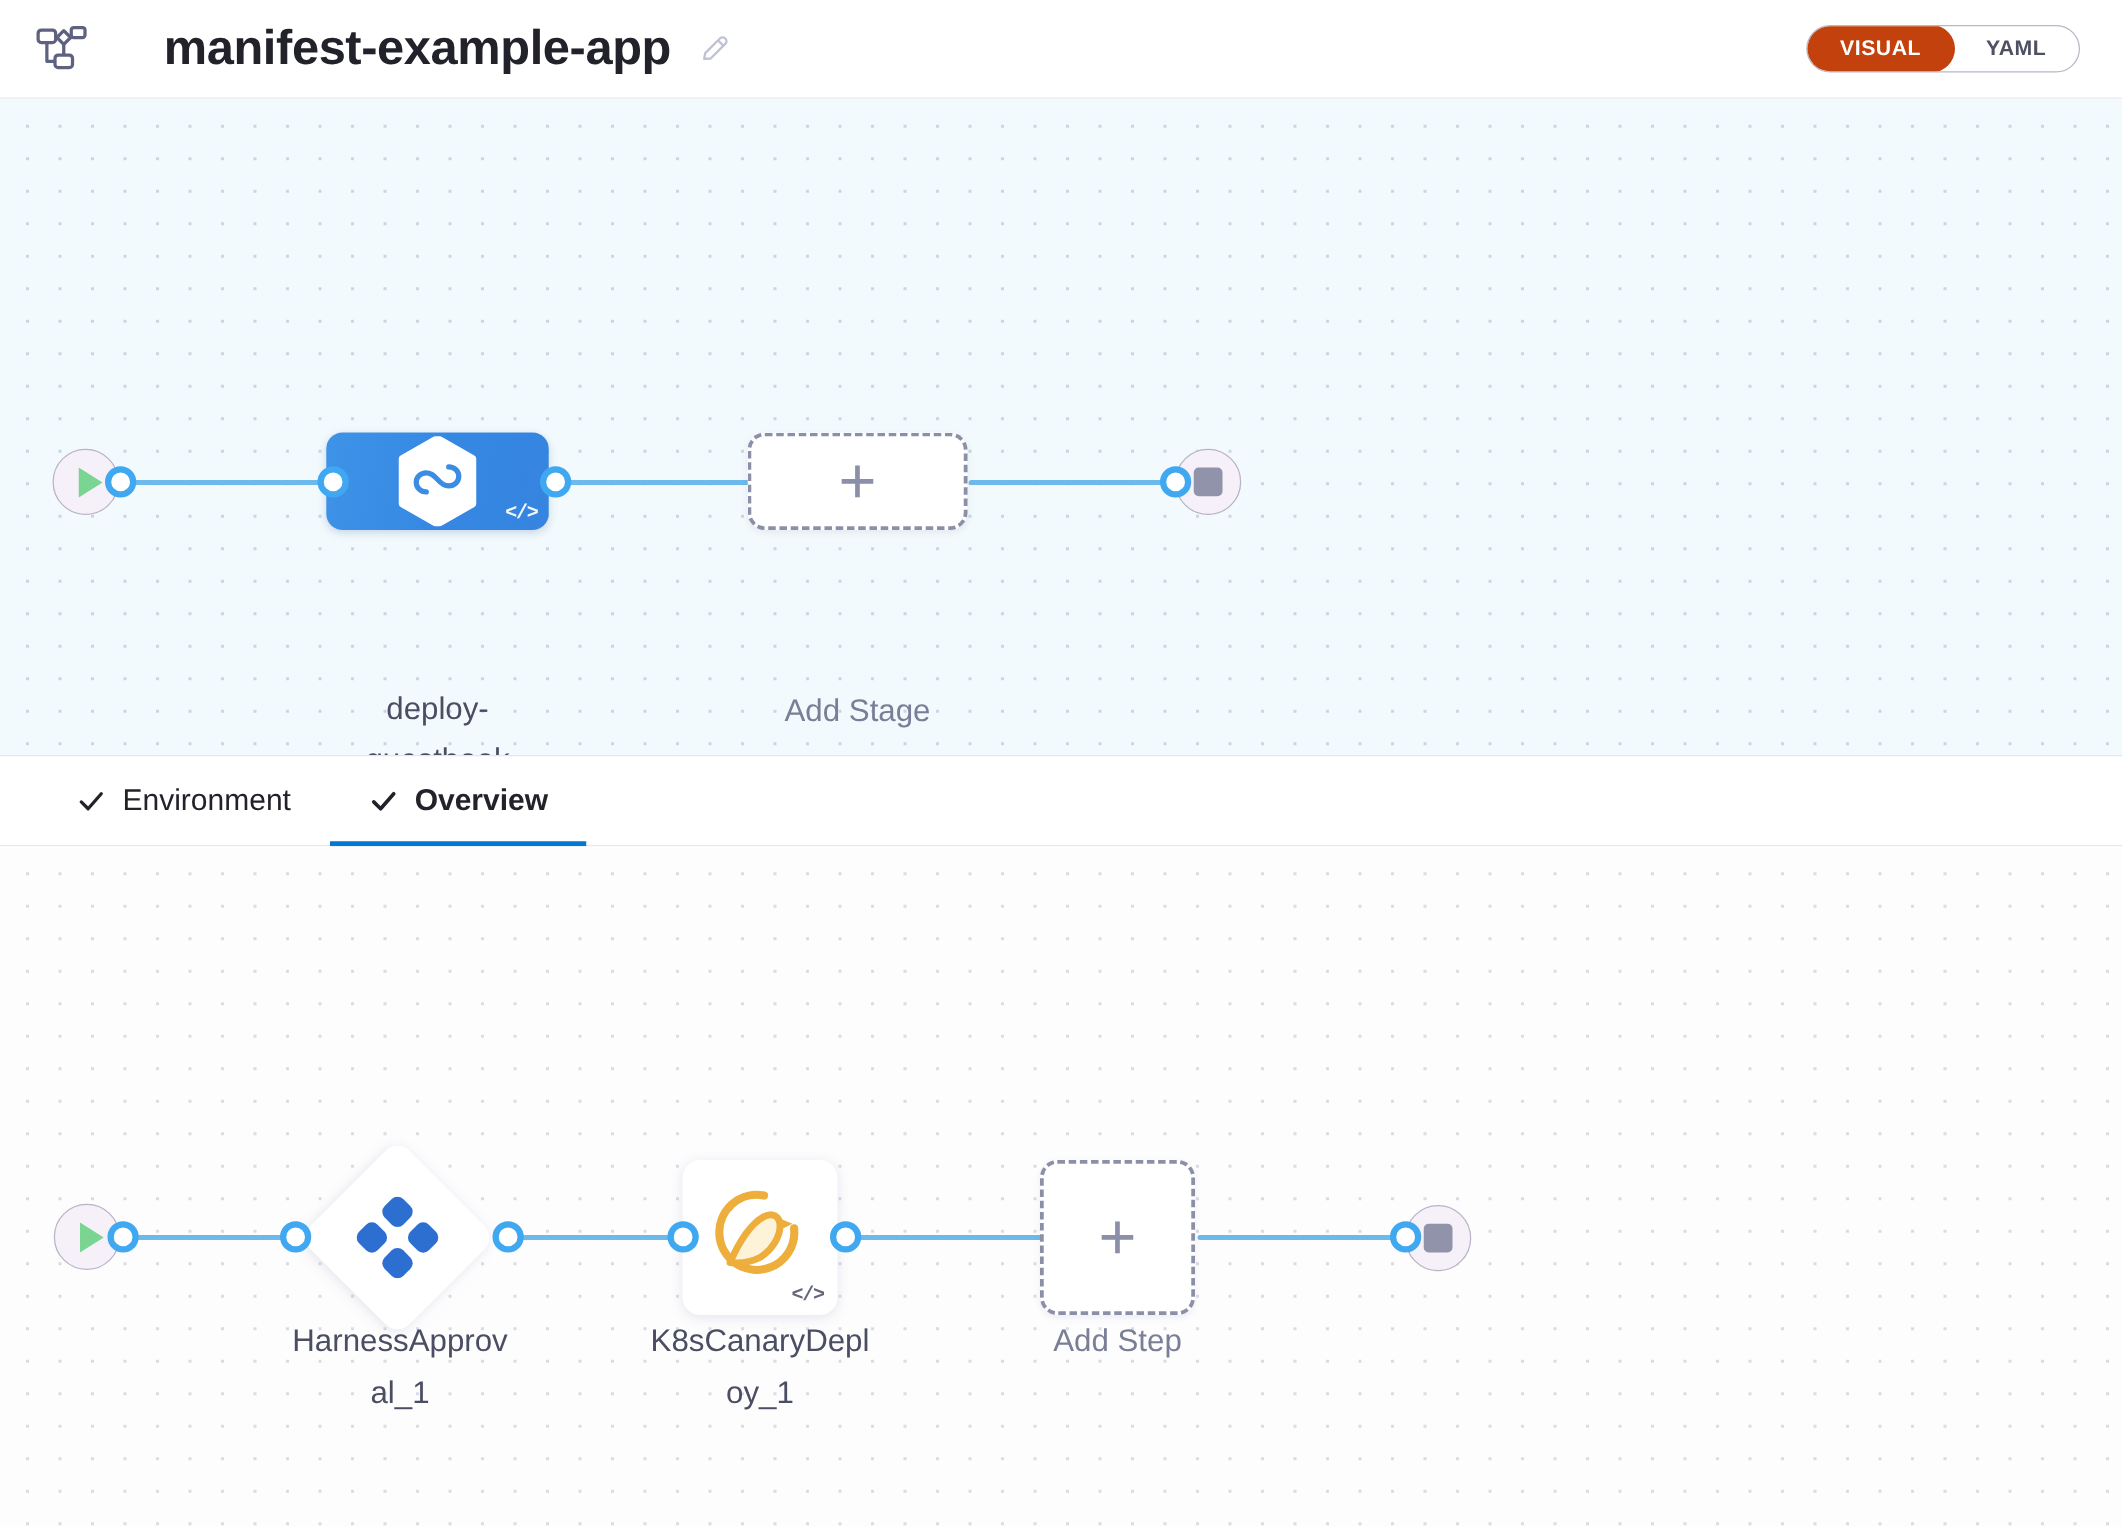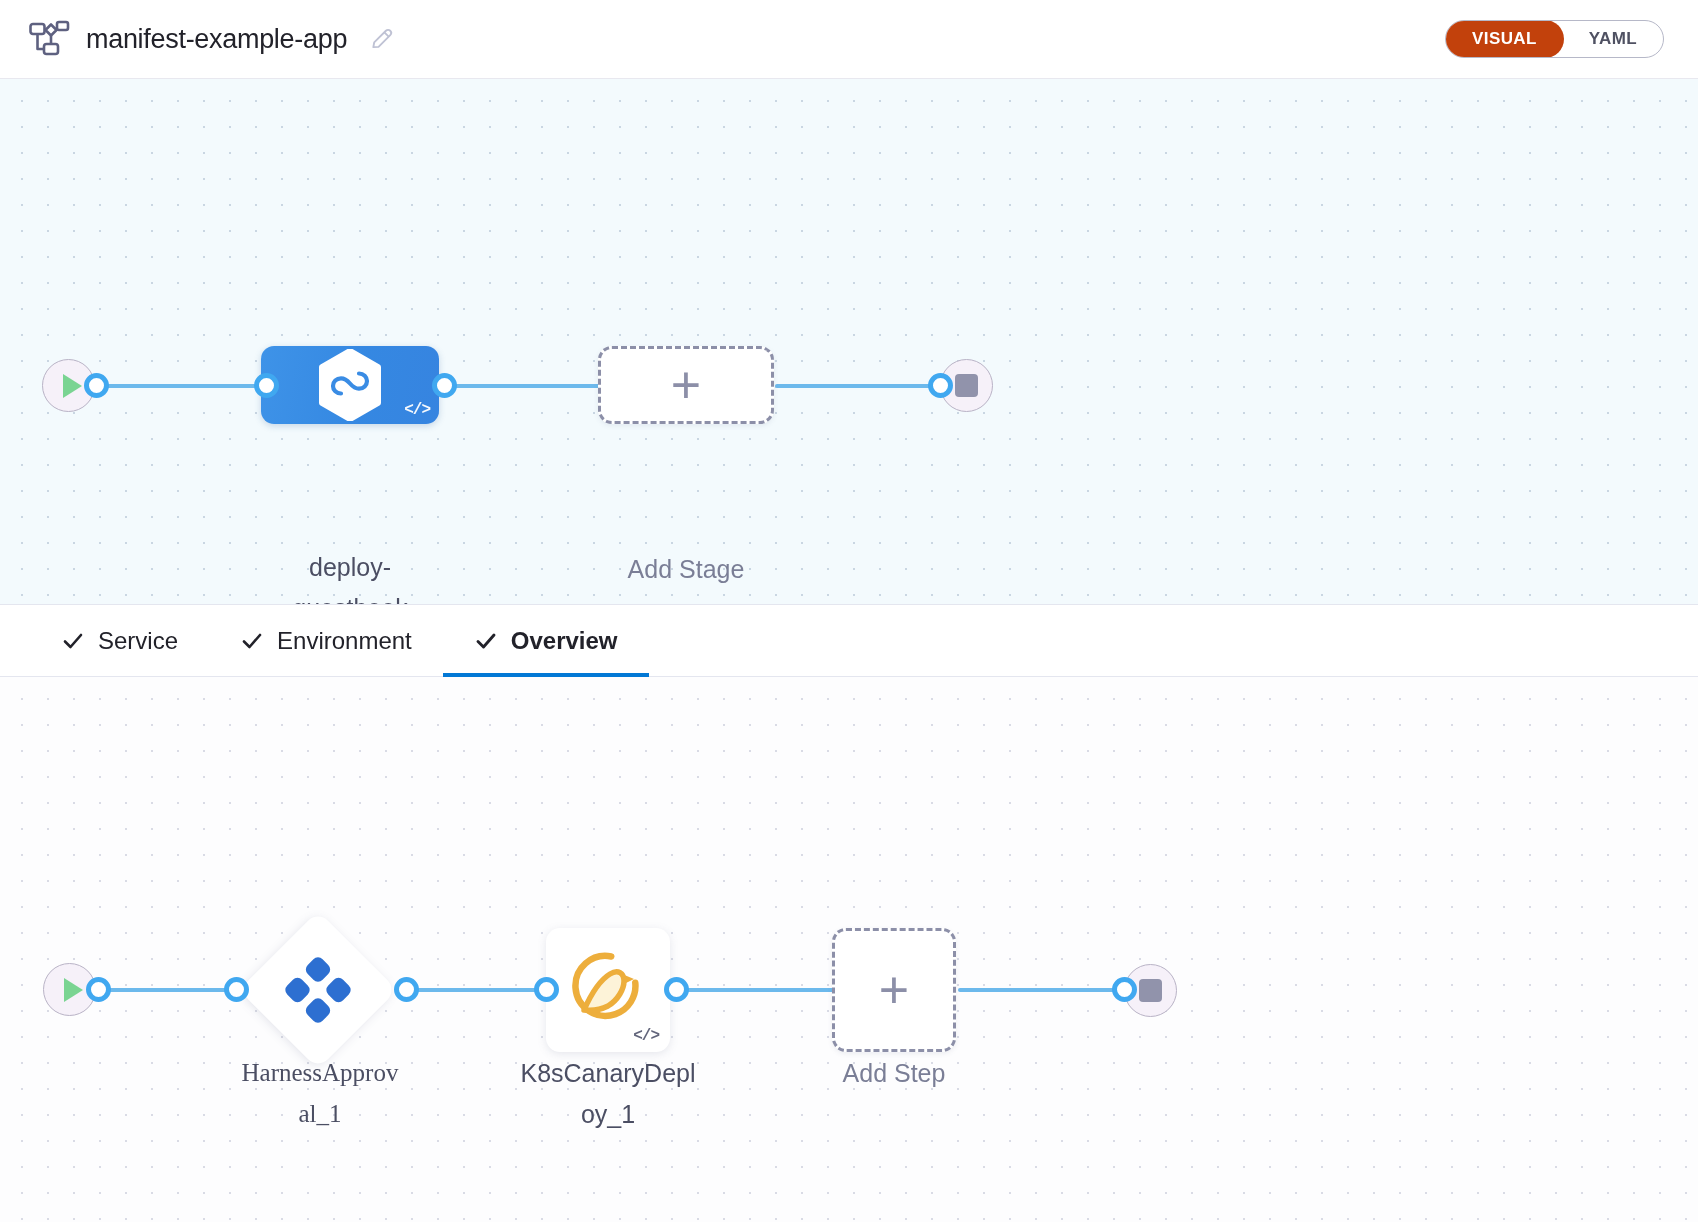--- a/index.html
+++ b/index.html
@@ -34,25 +34,26 @@
   .header-left {
     display: flex;
     align-items: center;
     padding-left: 28px;
     gap: 16px;
   }
 
   .pipeline-icon { width: 42px; height: 40px; display: block; flex: none; }
 
   .pipeline-title {
-    font-size: 27px;
-    font-weight: normal;
+    font-size: 39px;
+    font-weight: bold;
     color: #22222a;
     letter-spacing: -0.3px;
     white-space: nowrap;
+    margin-left: 45px;
   }
 
   .edit-pencil { width: 26px; height: 26px; display: block; margin-left: 6px; flex: none; cursor: pointer; }
 
   .header-right {
     position: absolute;
     right: 34px;
     top: 50%;
     transform: translateY(-50%);
   }
@@ -336,26 +337,20 @@
 
     <div class="terminal" style="left:940px; top:280px;">
       <div class="stop-sq"></div>
     </div>
     <div class="port" style="left:928px; top:294px;"></div>
   </div>
 
   <div class="tabs-bar">
 
 
-    <div class="tab">
-      <svg class="tab-check" viewBox="0 0 24 24">
-        <path d="M4 12.5 L9.5 18 L20 6" fill="none" stroke="#22222a" stroke-width="2.6" stroke-linecap="round" stroke-linejoin="round"></path>
-      </svg>
-      <span class="tab-label">Service</span>
-    </div>
 
     <div class="tab">
       <svg class="tab-check" viewBox="0 0 24 24">
         <path d="M4 12.5 L9.5 18 L20 6" fill="none" stroke="#22222a" stroke-width="2.6" stroke-linecap="round" stroke-linejoin="round"></path>
       </svg>
       <span class="tab-label">Environment</span>
     </div>
 
     <div class="tab active">
       <svg class="tab-check" viewBox="0 0 24 24">
@@ -383,21 +378,21 @@
         <g transform="rotate(45 33 33)">
           <rect x="8" y="8" width="21" height="21" rx="6.5" fill="#2d6fd1"></rect>
           <rect x="37" y="8" width="21" height="21" rx="6.5" fill="#2d6fd1"></rect>
           <rect x="8" y="37" width="21" height="21" rx="6.5" fill="#2d6fd1"></rect>
           <rect x="37" y="37" width="21" height="21" rx="6.5" fill="#2d6fd1"></rect>
         </g>
       </svg>
     </div>
     <div class="port" style="left:224px; top:300px;"></div>
     <div class="port" style="left:394px; top:300px;"></div>
-    <div class="node-label" style="left:196px; top:376px; width:248px;font-family:Liberation Serif, serif;">
+    <div class="node-label" style="left:196px; top:376px; width:248px;">
       <div>HarnessApprov</div>
       <div>al_1</div>
     </div>
 
     <div class="square-node" style="left:546px; top:251px;">
       <svg class="icon-wrap" width="84" height="84" viewBox="0 0 84 84">
         <path d="M62 20 A30 30 0 1 0 70 41 A30 30 0 0 0 62 20" fill="none" stroke="#edae3c" stroke-width="6.5" stroke-linecap="round" stroke-dasharray="150 40" transform="rotate(-36 42 42)"></path>
         <path d="M18 66 C26 48 34 36 44 30 C52 25 58 29 58 37 C58 45 52 56 42 62 C34 66 26 67 18 66 Z" fill="#fdf3d8" stroke="#edae3c" stroke-width="5.5" stroke-linejoin="round"></path>
         <path d="M56 30 L68 35 L56 41 Z" fill="#edae3c"></path>
       </svg>

